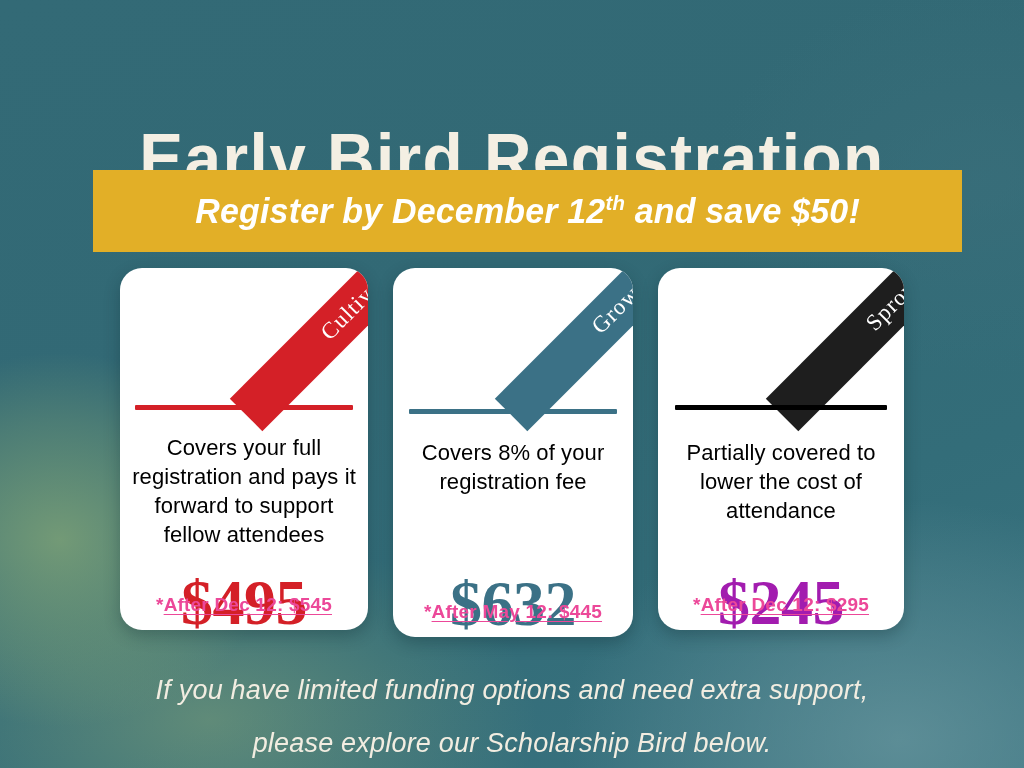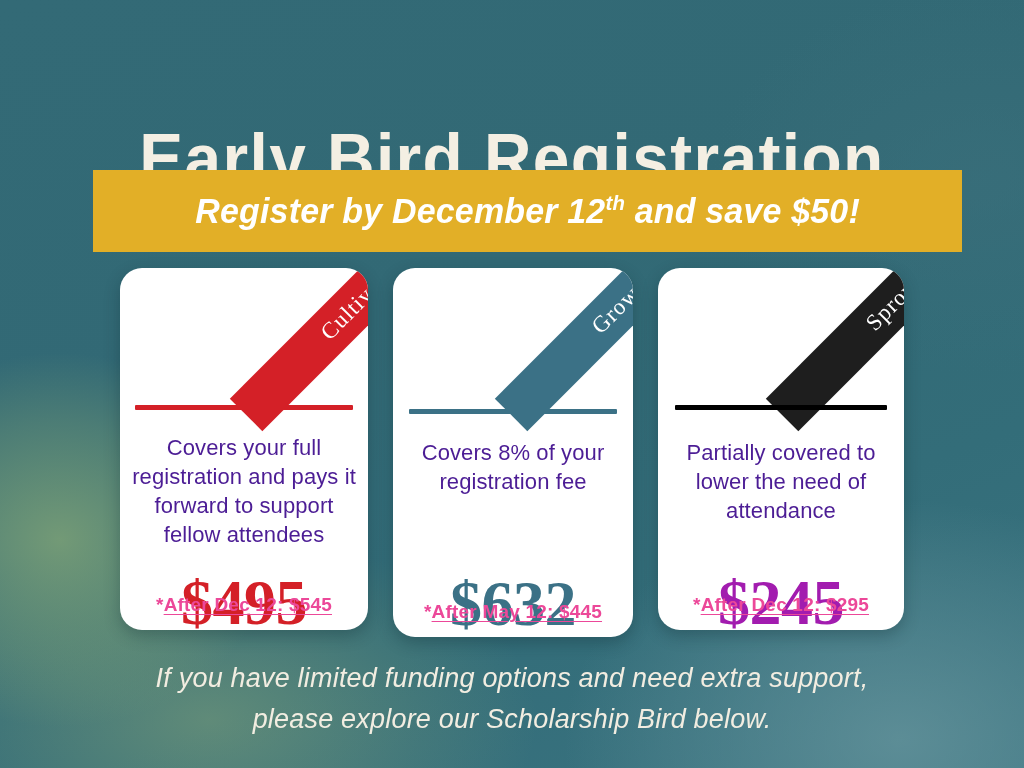--- a/index.html
+++ b/index.html
@@ -139,21 +139,21 @@
   }
   #card-0 .divider { left: 15px;  width: 218px; top: 137px; }
   #card-1 .divider { left: 16px;  width: 208px; top: 141px; }
   #card-2 .divider { left: 17px;  width: 212px; top: 137px; }
 
   .desc {
     position: absolute;
     left: 10px;
     width: calc(100% - 20px);
     text-align: center;
-    color: #4c1d95;
+    color: #000000;
     font-family: "Liberation Sans", sans-serif;
     font-size: 22px;
     line-height: 29px;
     letter-spacing: 0.1px;
   }
   #card-0 .desc { top: 165px; }
   #card-1 .desc { top: 170px; }
   #card-2 .desc { top: 170px; }
 
   .footnote {
@@ -181,21 +181,21 @@
     top: 658px;
     width: 1024px;
     text-align: center;
     color: #f2ede1;
     font-family: "Liberation Sans", sans-serif;
     font-style: italic;
     font-size: 27px;
     line-height: 41px;
     letter-spacing: 0.2px;
   }
-  #footer .fline { display: block; }
+  #footer .fline { display: block; margin-top: 12px; }
 </style>
 </head>
 <body>
 
 <div id="poster">
 
   <h1 id="title">Early Bird Registration</h1>
 
   <div id="banner">
     <div id="banner-text">
@@ -232,21 +232,21 @@
   </div>
 
   <div class="card" id="card-2">
     <div class="ribbon">
       <div class="ribbon-band" style="background:#1e1e1e;">
         <span class="ribbon-label">Sprout</span>
       </div>
     </div>
     <div class="price" style="color:#a21caf;">$245</div>
     <div class="divider" style="background:#000000;"></div>
-    <div class="desc">Partially covered to lower the need of attendance</div>
+    <div class="desc">Partially covered to lower the cost of attendance</div>
     <div class="footnote">
       <span class="star">*</span><span class="fn-body">After Dec 12: $295</span>
     </div>
   </div>
 
   <div id="footer">
     <span class="fline">If you have limited funding options and need extra support,</span>
     <span class="fline">please explore our Scholarship Bird below.</span>
   </div>
 

